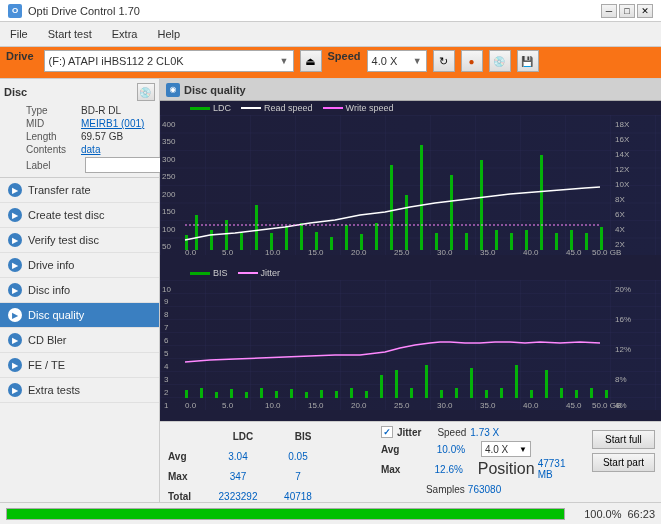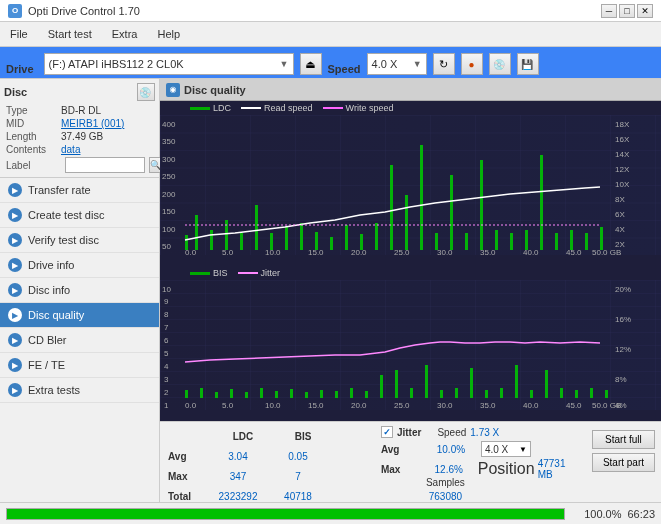--- a/index.html
+++ b/index.html
@@ -11,21 +11,21 @@
     .titlebar-icon { width: 14px; height: 14px; background: #4a90d9; border-radius: 2px; display: flex; align-items: center; justify-content: center; color: white; font-size: 8px; font-weight: bold; }
     .titlebar-title { font-size: 11px; color: #333; }
     .titlebar-controls { display: flex; gap: 2px; }
     .titlebar-btn { width: 16px; height: 14px; border: 1px solid #aaa; background: linear-gradient(to bottom, #f5f5f5, #e0e0e0); display: flex; align-items: center; justify-content: center; font-size: 9px; cursor: pointer; }
 
     
     .menubar { background: #f0f0f0; display: flex; align-items: center; padding: 12px 4px; border-bottom: 1px solid #ccc; height: 20px; gap: 8px; }
     .menu-item { padding: 1px 6px; font-size: 11px; color: #333; cursor: pointer; }
 
     
-    .drivebar { background: #3b82f6; display: flex; align-items: flex-end; padding: 3px 6px; border-bottom: 1px solid #ccc; height: 32px; gap: 6px; }
+    .drivebar { background: #f97316; display: flex; align-items: flex-start; padding: 3px 6px; border-bottom: 1px solid #ccc; height: 32px; gap: 6px; }
     .drive-label { font-size: 11px; font-weight: bold; color: #333; margin-right: 4px; }
     .drive-select { display: flex; align-items: center; background: white; border: 1px solid #aaa; padding: 2px 4px; height: 22px; flex: 1; max-width: 250px; }
     .drive-select-text { font-size: 11px; color: #333; flex: 1; }
     .drive-select-arrow { font-size: 9px; color: #666; }
     .eject-btn { width: 22px; height: 22px; background: linear-gradient(to bottom, #f5f5f5, #ddd); border: 1px solid #aaa; display: flex; align-items: center; justify-content: center; cursor: pointer; }
     .speed-label { font-size: 11px; font-weight: bold; color: #333; }
     .speed-select { display: flex; align-items: center; background: white; border: 1px solid #aaa; padding: 2px 4px; height: 22px; width: 60px; }
     .speed-select-text { font-size: 11px; color: #333; flex: 1; }
     .toolbar-btn { width: 22px; height: 22px; background: linear-gradient(to bottom, #f5f5f5, #ddd); border: 1px solid #aaa; display: flex; align-items: center; justify-content: center; cursor: pointer; }
 
@@ -33,21 +33,21 @@
     .main { display: flex; height: calc(524px - 22px - 20px - 32px); }
 
     
     .sidebar { width: 160px; background: #f0f0f0; border-right: 1px solid #ccc; display: flex; flex-direction: column; flex-shrink: 0; }
 
     
     .disc-panel { padding: 4px; border-bottom: 1px solid #ccc; }
     .disc-header { display: flex; align-items: center; justify-content: space-between; margin-bottom: 4px; }
     .disc-header-label { font-size: 11px; font-weight: bold; color: #333; }
     .disc-row { display: flex; align-items: baseline; margin-bottom: 2px; padding: 0 2px; }
-    .disc-key { font-size: 10px; color: #555; width: 55px; flex-shrink: 0; }
+    .disc-key { font-size: 10px; color: #555; width: 55px; flex-shrink: 0; margin-left: 20px; }
     .disc-val { font-size: 10px; color: #333; }
     .disc-val.blue { color: #0060c0; text-decoration: underline; }
     .disc-val.link { color: #0060c0; text-decoration: underline; cursor: pointer; }
     .label-row { display: flex; align-items: center; gap: 4px; margin-top: 2px; padding: 0 2px; }
     .label-input { border: 1px solid #aaa; height: 16px; width: 80px; font-size: 10px; padding: 0 2px; }
     .label-btn { width: 16px; height: 16px; background: linear-gradient(to bottom, #f5f5f5, #ddd); border: 1px solid #aaa; display: flex; align-items: center; justify-content: center; cursor: pointer; font-size: 9px; }
 
     
     .nav-item { display: flex; align-items: center; padding: 5px 8px; cursor: pointer; border-bottom: 1px solid #e0e0e0; gap: 6px; }
     .nav-item.active { background: #3a7fc1; color: white; }
@@ -178,21 +178,21 @@
       <div class="disc-row">
         <span class="disc-key">Type</span>
         <span class="disc-val">BD-R DL</span>
       </div>
       <div class="disc-row">
         <span class="disc-key">MID</span>
         <span class="disc-val blue">MEIRB1 (001)</span>
       </div>
       <div class="disc-row">
         <span class="disc-key">Length</span>
-        <span class="disc-val">37.49 GB</span>
+        <span class="disc-val">69.57 GB</span>
       </div>
       <div class="disc-row">
         <span class="disc-key">Contents</span>
         <span class="disc-val link">data</span>
       </div>
       <div class="label-row">
         <span class="disc-key">Label</span>
         <input class="label-input" type="text" value="" style="">
         <div class="label-btn">
           <span style="font-size:9px;">🔍</span>
@@ -478,21 +478,21 @@
         </div>
         <div class="stats-row" style="height:18px;">
           <div class="stats-header">Max</div>
           <div class="stats-val">12.6%</div>
           <div style="display:flex;align-items:center;gap:3px;">
             <span class="pos-key">Position</span>
             <span class="pos-val">47731 MB</span>
           </div>
         </div>
         <div class="stats-row" style="height:18px;margin-left:45px;">
-          <div style="display:flex;align-items:center;gap:3px;flex-direction:column;">
+          <div style="display:flex;align-items:center;gap:3px;">
             <span class="samples-key">Samples</span>
             <span class="samples-val">763080</span>
           </div>
         </div>
       </div>
 
       <div class="test-btns">
         <button class="test-btn">Start full</button>
         <button class="test-btn">Start part</button>
       </div>

